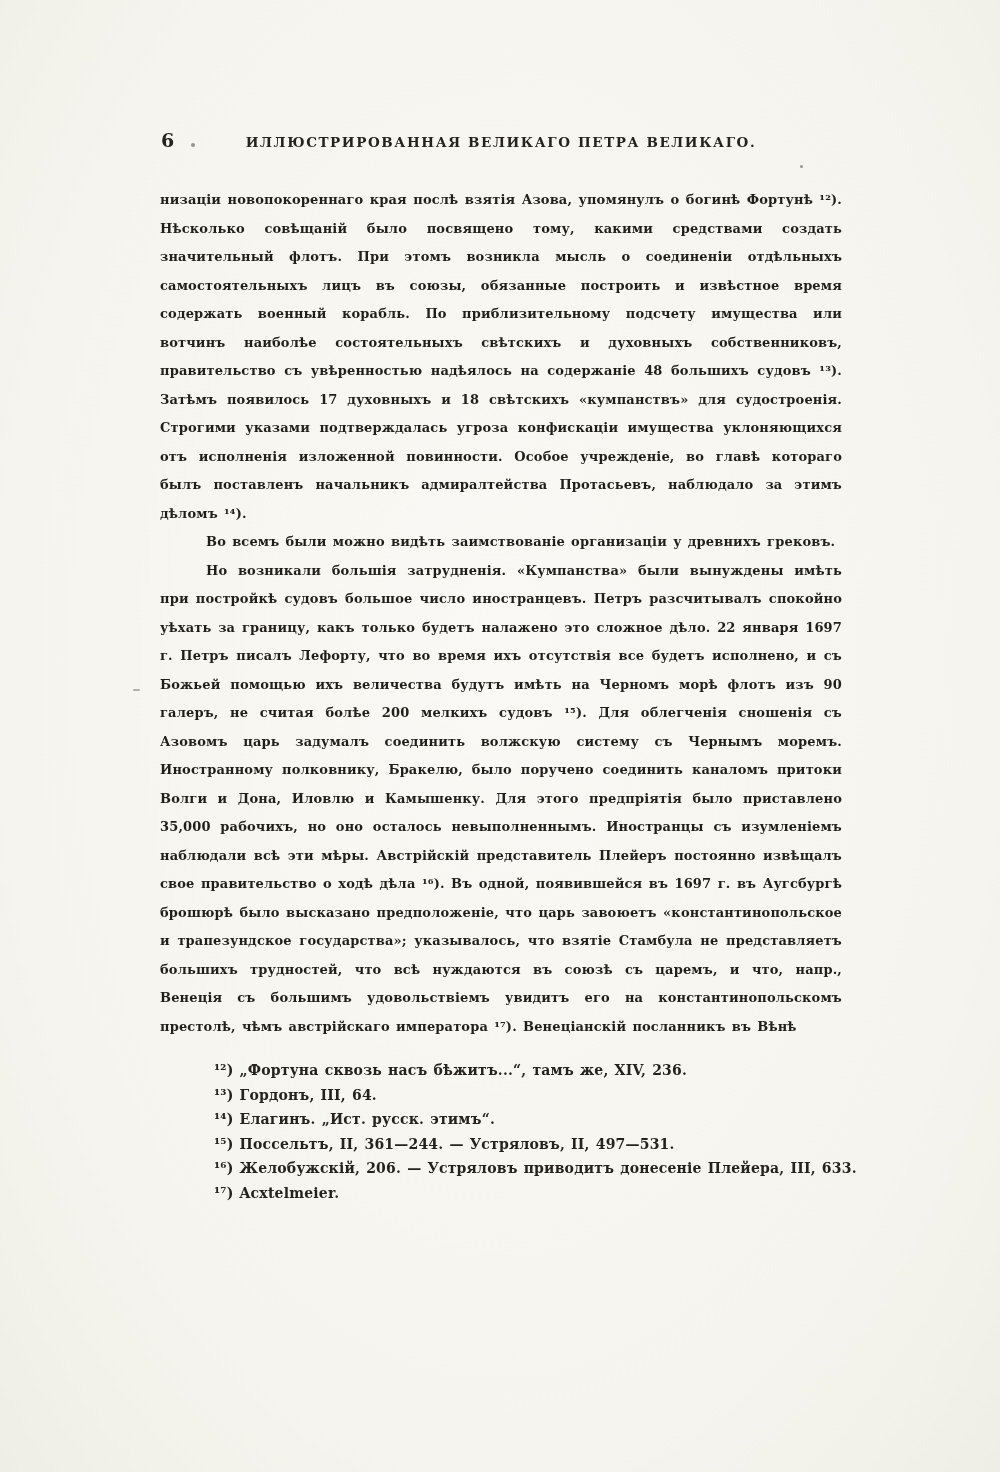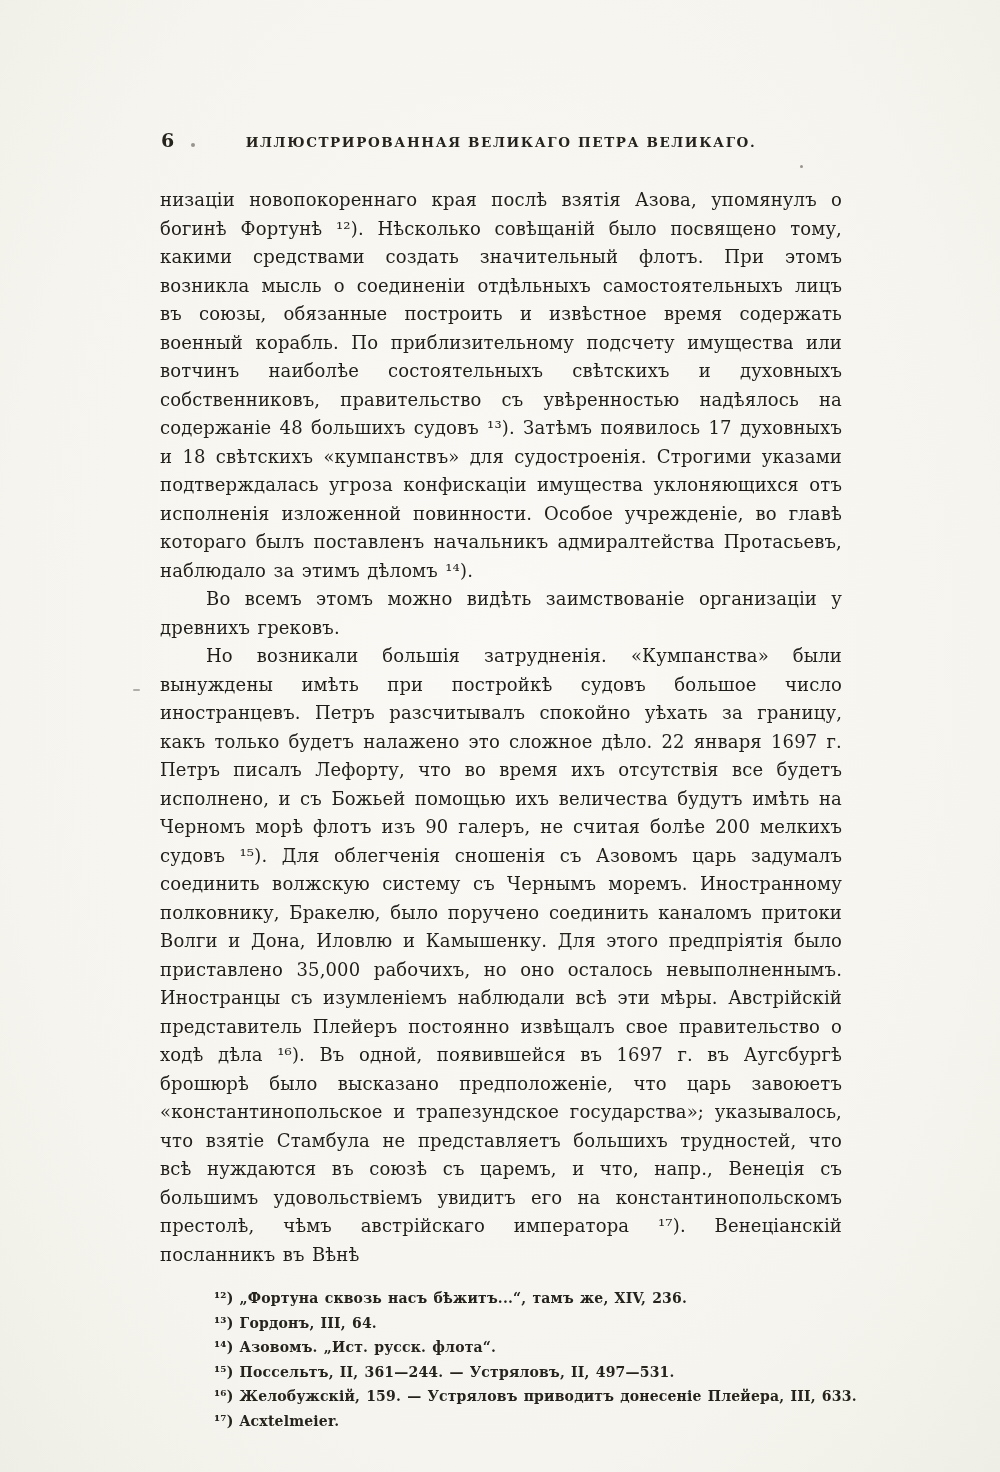--- a/index.html
+++ b/index.html
@@ -40,22 +40,22 @@
 
   .content {
     position: absolute;
     left: 160px;
     top: 186px;
     width: 682px;
   }
 
   .body-text p.para {
     text-align: justify;
-    font-size: 18px;
-    font-weight: normal;
+    font-size: 13px;
+    font-weight: bold;
     line-height: 28.5px;
     word-spacing: 1.5px;
     letter-spacing: 0.15px;
     text-indent: 46px;
     color: #221f1a;
   }
   .body-text p.para.first { text-indent: 0; }
 
   .footnotes {
     margin-top: 17px;
@@ -89,30 +89,30 @@
 <div class="page">
 
   <div class="page-number">6</div>
 
   <div class="running-title">ИЛЛЮСТРИРОВАННАЯ ВЕЛИКАГО ПЕТРА ВЕЛИКАГО.</div>
 
   <div class="content">
 
     <div class="body-text">
       <p class="para first">низаціи новопокореннаго края послѣ взятія Азова, упомянулъ о богинѣ Фортунѣ ¹²). Нѣсколько совѣщаній было посвящено тому, какими средствами создать значительный флотъ. При этомъ возникла мысль о соединеніи отдѣльныхъ самостоятельныхъ лицъ въ союзы, обязанные построить и извѣстное время содержать военный корабль. По приблизительному подсчету имущества или вотчинъ наиболѣе состоятельныхъ свѣтскихъ и духовныхъ собственниковъ, правительство съ увѣренностью надѣялось на содержаніе 48 большихъ судовъ ¹³). Затѣмъ появилось 17 духовныхъ и 18 свѣтскихъ «кумпанствъ» для судостроенія. Строгими указами подтверждалась угроза конфискаціи имущества уклоняющихся отъ исполненія изложенной повинности. Особое учрежденіе, во главѣ котораго былъ поставленъ начальникъ адмиралтейства Протасьевъ, наблюдало за этимъ дѣломъ ¹⁴).</p>
-      <p class="para">Во всемъ этомъ можно видѣть заимствованіе организаціи у древнихъ грековъ.</p>
+      <p class="para">Во всемъ были можно видѣть заимствованіе организаціи у древнихъ грековъ.</p>
       <p class="para">Но возникали большія затрудненія. «Кумпанства» были вынуждены имѣть при постройкѣ судовъ большое число иностранцевъ. Петръ разсчитывалъ спокойно уѣхать за границу, какъ только будетъ налажено это сложное дѣло. 22 января 1697 г. Петръ писалъ Лефорту, что во время ихъ отсутствія все будетъ исполнено, и съ Божьей помощью ихъ величества будутъ имѣть на Черномъ морѣ флотъ изъ 90 галеръ, не считая болѣе 200 мелкихъ судовъ ¹⁵). Для облегченія сношенія съ Азовомъ царь задумалъ соединить волжскую систему съ Чернымъ моремъ. Иностранному полковнику, Бракелю, было поручено соединить каналомъ притоки Волги и Дона, Иловлю и Камышенку. Для этого предпріятія было приставлено 35,000 рабочихъ, но оно осталось невыполненнымъ. Иностранцы съ изумленіемъ наблюдали всѣ эти мѣры. Австрійскій представитель Плейеръ постоянно извѣщалъ свое правительство о ходѣ дѣла ¹⁶). Въ одной, появившейся въ 1697 г. въ Аугсбургѣ брошюрѣ было высказано предположеніе, что царь завоюетъ «константинопольское и трапезундское государства»; указывалось, что взятіе Стамбула не представляетъ большихъ трудностей, что всѣ нуждаются въ союзѣ съ царемъ, и что, напр., Венеція съ большимъ удовольствіемъ увидитъ его на константинопольскомъ престолѣ, чѣмъ австрійскаго императора ¹⁷). Венеціанскій посланникъ въ Вѣнѣ</p>
     </div>
 
     <div class="footnotes">
       <p class="footnote">¹²) „Фортуна сквозь насъ бѣжитъ...“, тамъ же, XIV, 236.</p>
       <p class="footnote">¹³) Гордонъ, III, 64.</p>
-      <p class="footnote">¹⁴) Азовомъ. „Ист. русск. флота“.</p>
+      <p class="footnote">¹⁴) Елагинъ. „Ист. русск. этимъ“.</p>
       <p class="footnote">¹⁵) Поссельтъ, II, 361—244. — Устряловъ, II, 497—531.</p>
-      <p class="footnote">¹⁶) Желобужскій, 159. — Устряловъ приводитъ донесеніе Плейера, III, 633.</p>
+      <p class="footnote">¹⁶) Желобужскій, 206. — Устряловъ приводитъ донесеніе Плейера, III, 633.</p>
       <p class="footnote">¹⁷) Acxtelmeier.</p>
     </div>
 
   </div>
 
   <div class="speck s1"></div>
   <div class="speck s2"></div>
   <div class="speck s3"></div>
 
 </div>

